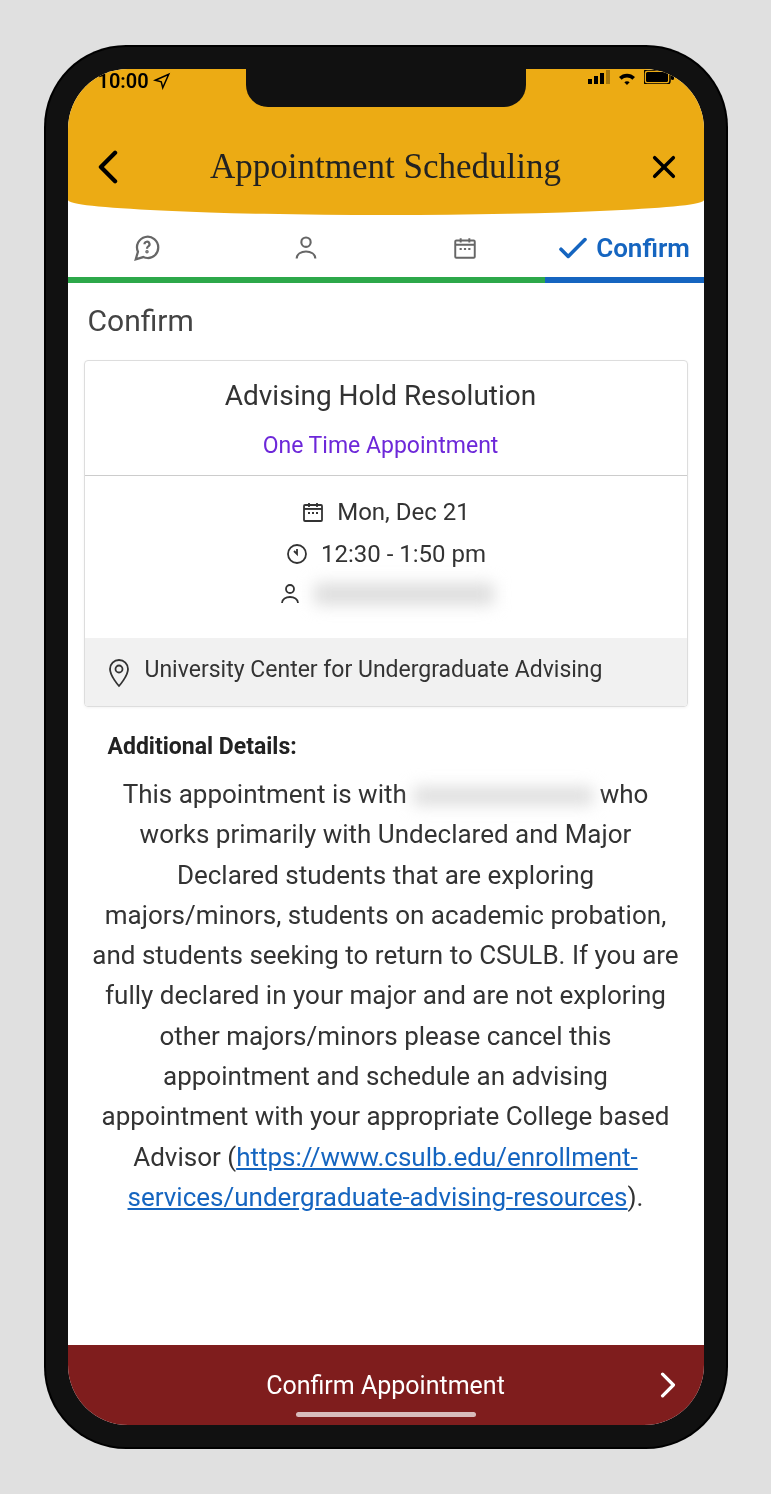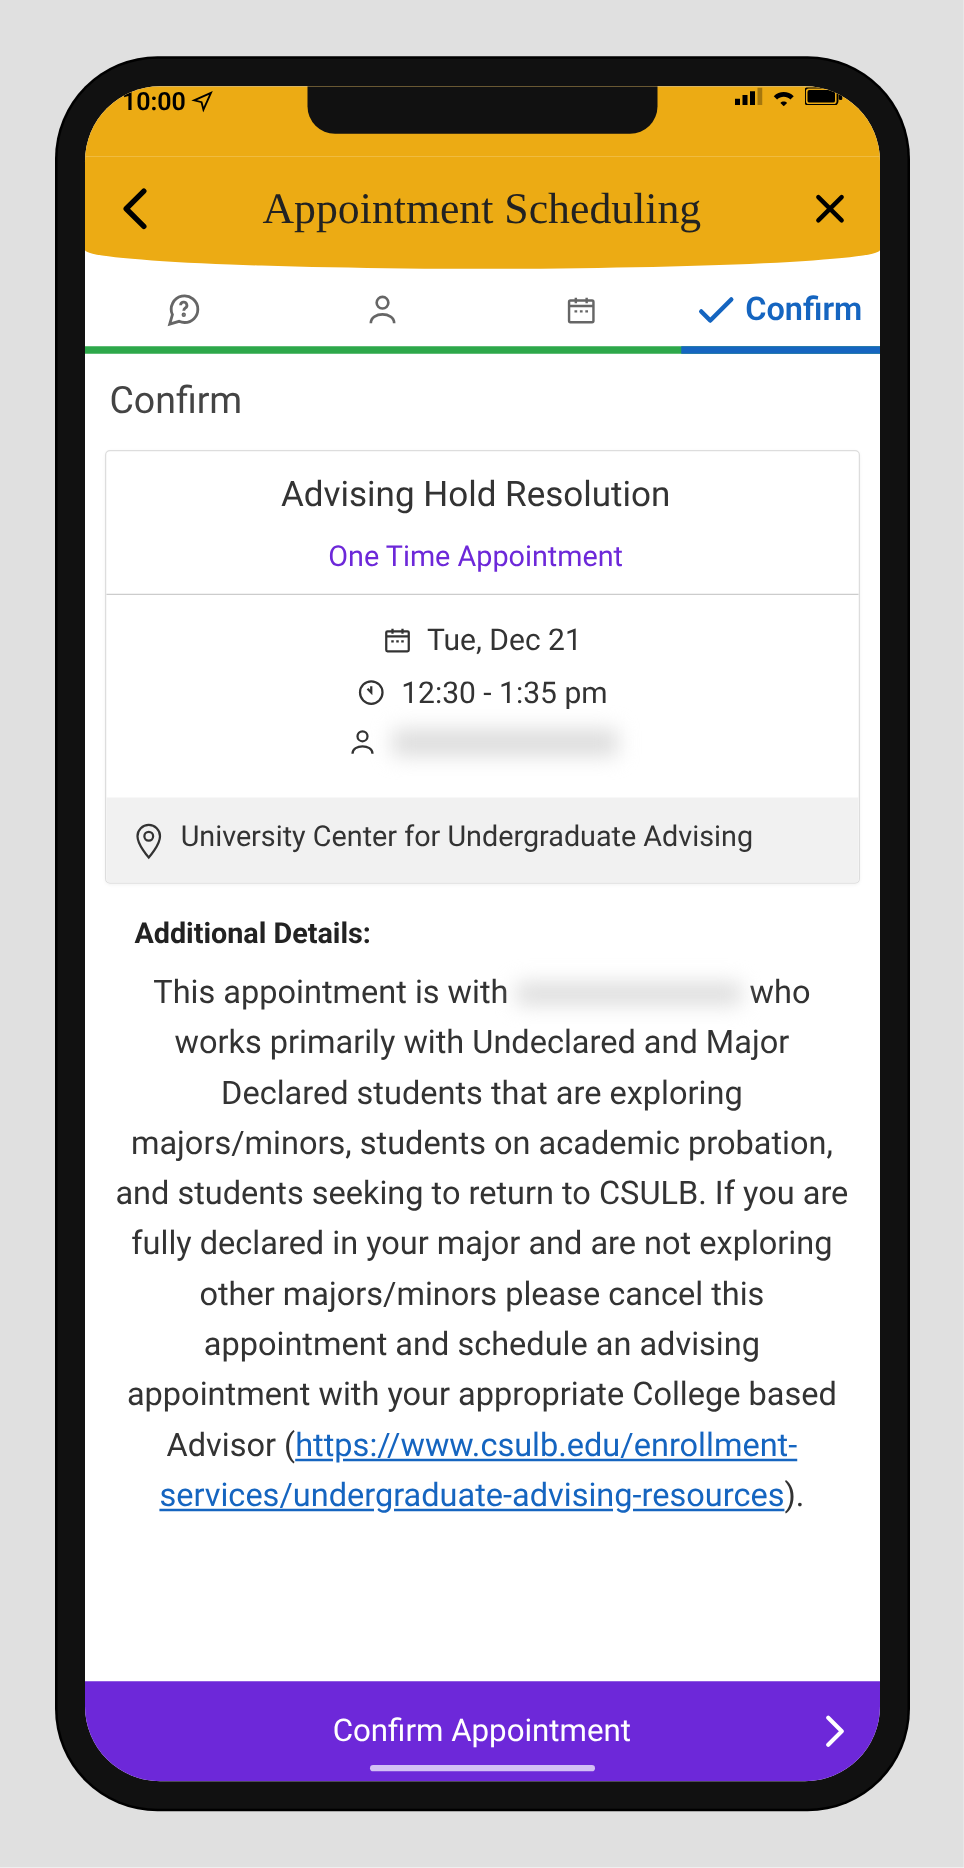--- a/index.html
+++ b/index.html
@@ -192,21 +192,21 @@
   width: 180px;
   height: 18px;
   vertical-align: middle;
   border-radius: 3px;
 }
 .details-text a {
   color: #1565c0;
   text-decoration: underline;
 }
 .confirm-bar {
-  background: #6d28d9;
+  background: #7f1d1d;
   color: #fff;
   height: 80px;
   display: flex;
   align-items: center;
   justify-content: center;
   font-size: 25px;
   position: relative;
   cursor: pointer;
 }
 .confirm-bar .chev {
@@ -317,28 +317,28 @@
           <div class="info-row">
             <svg width="24" height="24" viewBox="0 0 24 24" fill="none" stroke="#333" stroke-width="1.8">
                 <rect x="3" y="5" width="18" height="16" rx="1"></rect>
                 <line x1="3" y1="9" x2="21" y2="9"></line>
                 <line x1="8" y1="3" x2="8" y2="7"></line>
                 <line x1="16" y1="3" x2="16" y2="7"></line>
                 <line x1="7" y1="13" x2="9" y2="13"></line>
                 <line x1="11" y1="13" x2="13" y2="13"></line>
                 <line x1="15" y1="13" x2="17" y2="13"></line>
               </svg>
-            <span>Tue, Dec 21</span>
+            <span>Mon, Dec 21</span>
           </div>
           <div class="info-row">
             <svg width="24" height="24" viewBox="0 0 24 24" fill="none" stroke="#333" stroke-width="1.8">
                 <circle cx="12" cy="12" r="9"></circle>
                 <polyline points="12,7 12,12 9,9"></polyline>
               </svg>
-            <span>12:30 - 1:35 pm</span>
+            <span>12:30 - 1:50 pm</span>
           </div>
           <div class="info-row">
             <svg width="24" height="24" viewBox="0 0 24 24" fill="none" stroke="#333" stroke-width="1.8">
                 <circle cx="12" cy="7" r="4"></circle>
                 <path d="M4 21c0-4 4-6 8-6s8 2 8 6"></path>
               </svg>
             <span class="blur"></span>
           </div>
         </div>
         <div class="card-footer">

